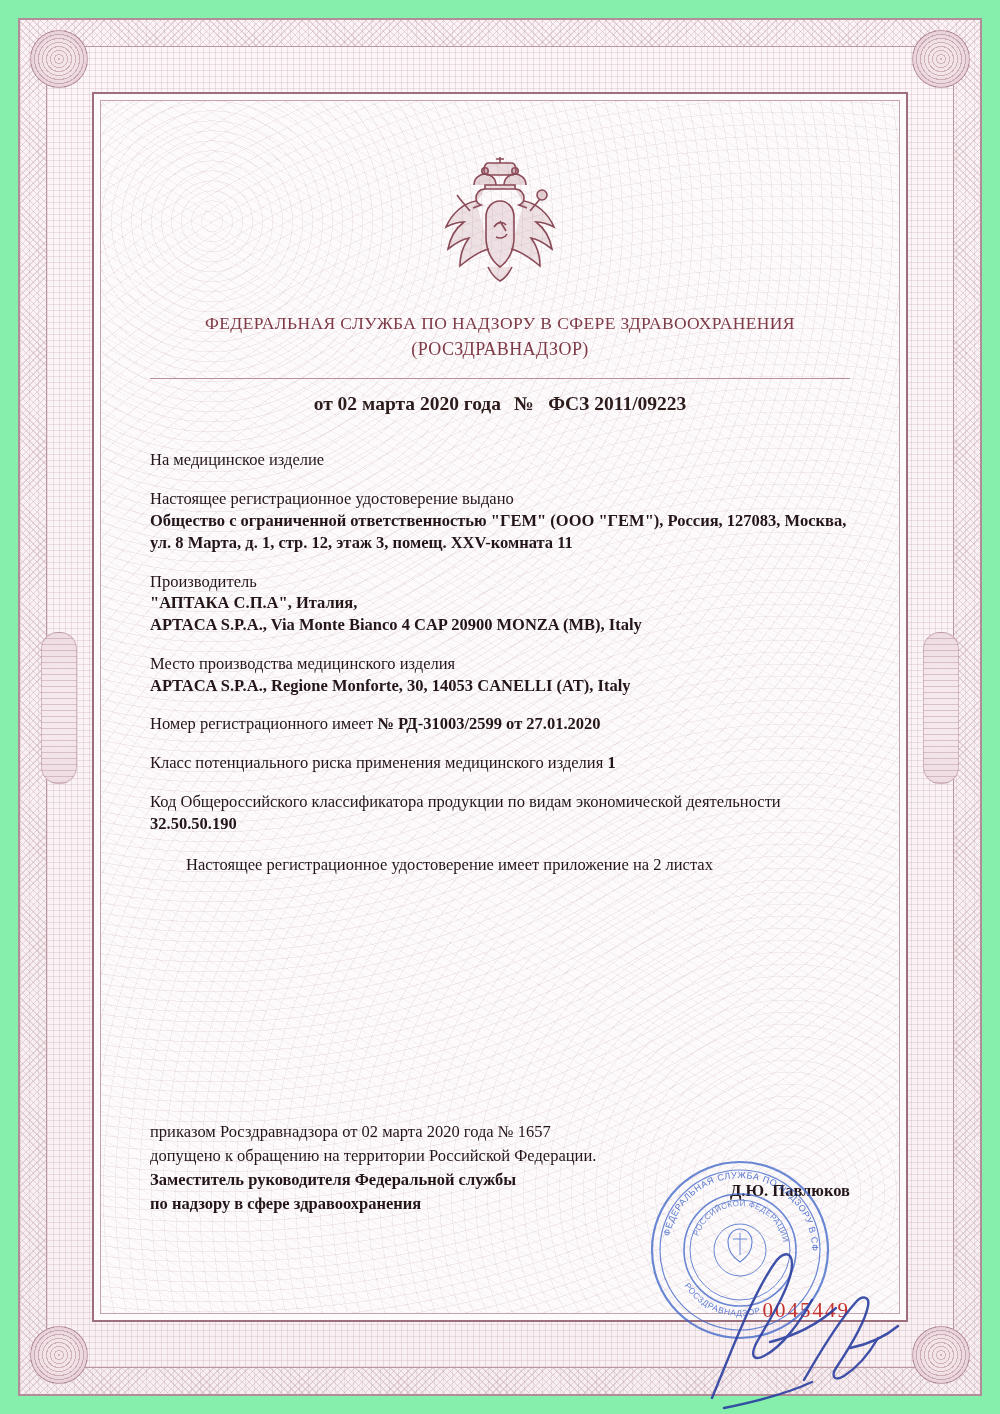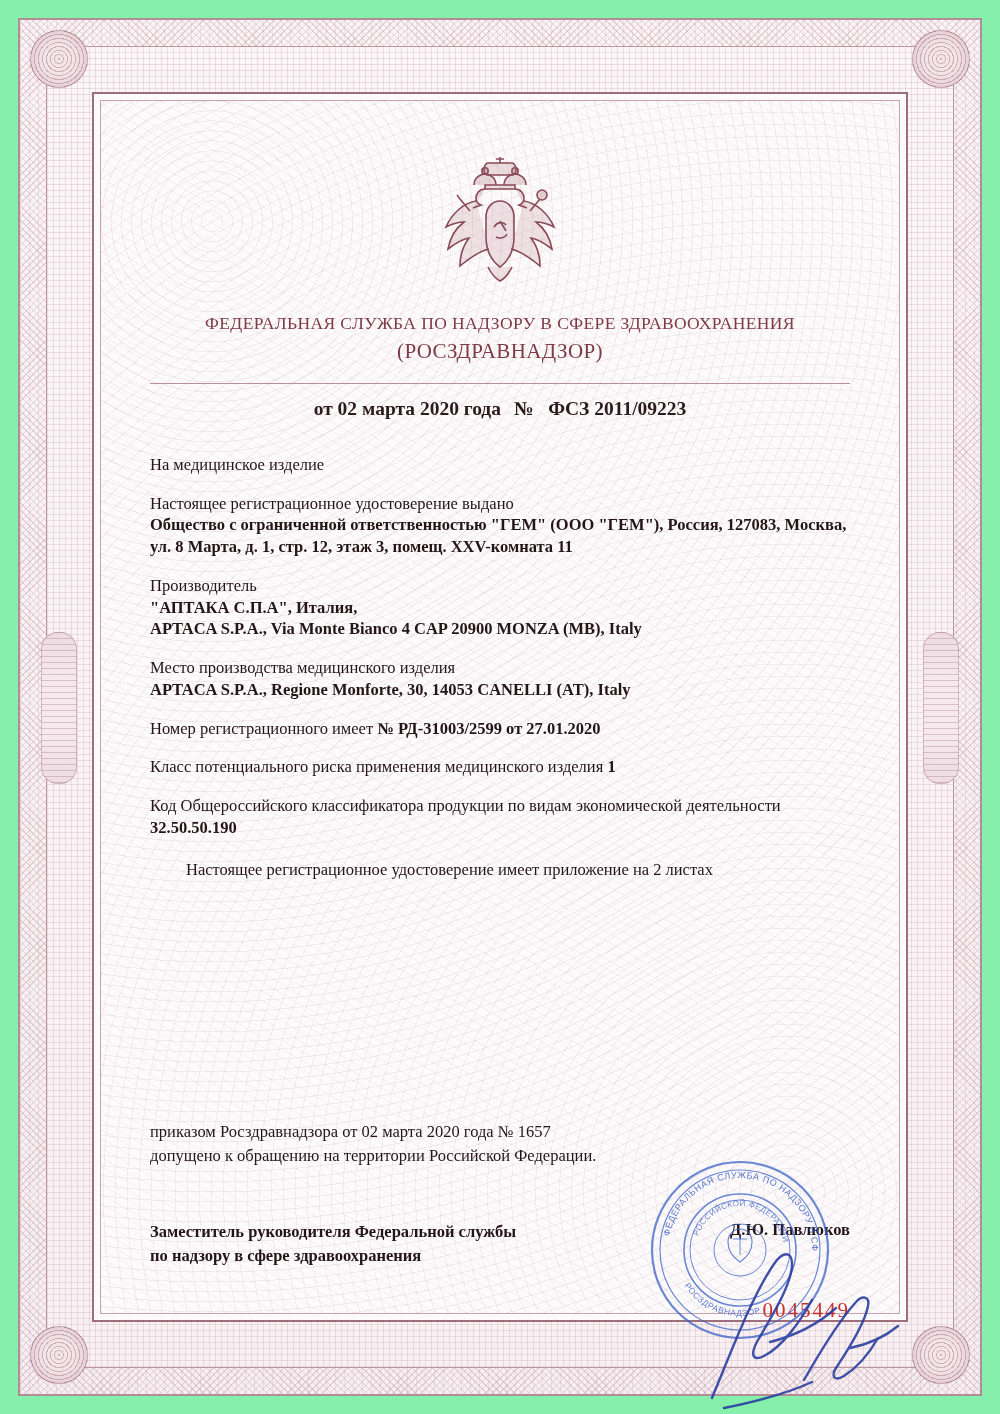--- a/index.html
+++ b/index.html
@@ -112,21 +112,21 @@
   .emblem svg { display: block; }
 
   .agency {
     text-align: center;
     font-family: "Liberation Serif", serif;
     font-size: 17.5px;
     letter-spacing: 0.4px;
     color: #7d3a47;
     line-height: 1.45;
   }
-  .agency .line2 { font-size: 21px; }
+  .agency .line2 { font-size: 18px; }
 
   .rule {
     width: 700px;
     height: 1px;
     background: #b98f9a;
     margin: 16px auto 14px auto;
   }
 
   .title {
     text-align: center;
@@ -174,24 +174,23 @@
   .lower {
     position: absolute;
     left: 50px;
     top: 1020px;
     width: 700px;
     font-size: 16.5px;
     color: #231518;
   }
   .order-text { line-height: 1.45; }
   .signature-row {
-    margin-top: 52px;
     display: flex;
     justify-content: space-between;
-    align-items: flex-start;
+    align-items: center;
   }
   .sign-title {
     font-weight: bold;
     line-height: 1.45;
     max-width: 480px;
   }
   .sign-name {
     font-weight: bold;
     white-space: nowrap;
     padding-bottom: 2px;

